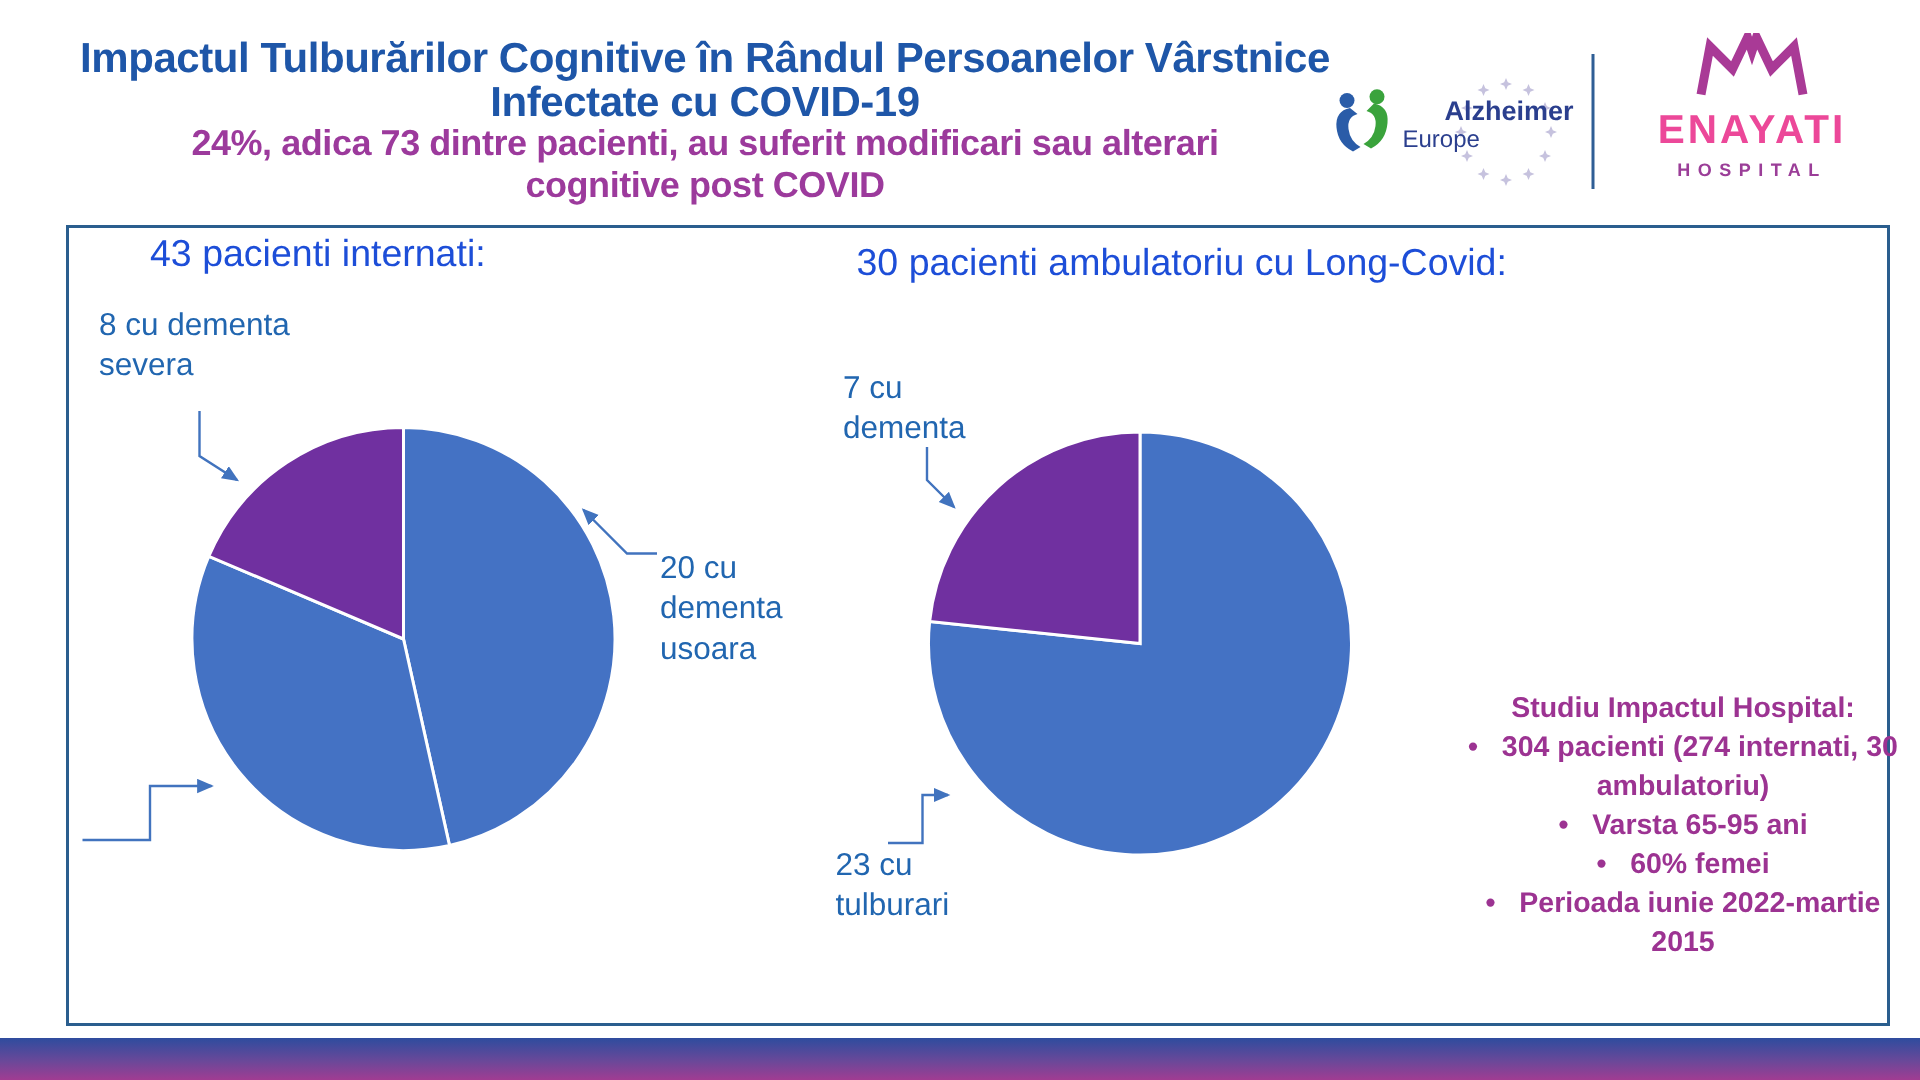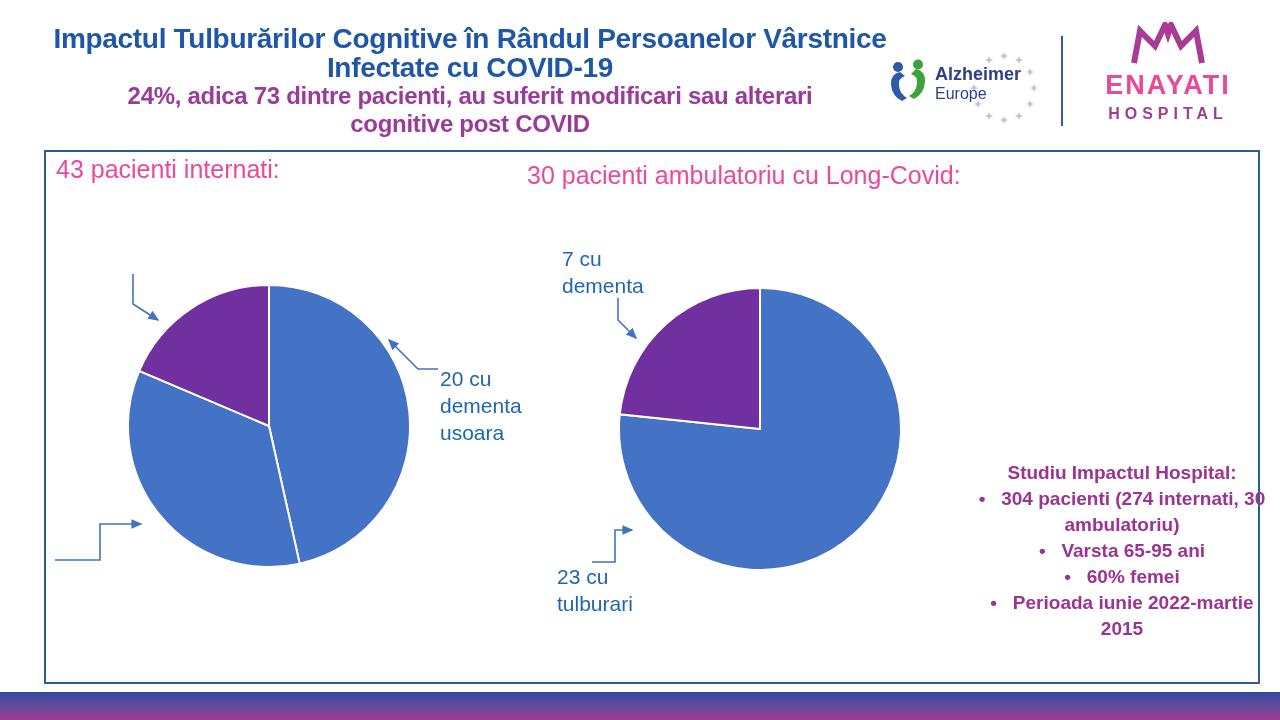--- a/index.html
+++ b/index.html
@@ -9,29 +9,29 @@
   }
   
   .title-block{position:absolute;left:20px;top:24px;width:900px;text-align:center;}
   .title-line{color:#1E56A8;font-size:28px;font-weight:bold;line-height:29px;letter-spacing:-0.3px;}
   .subtitle-line{color:#9C3A9C;font-size:24px;font-weight:bold;line-height:28px;letter-spacing:-0.3px;}
   
   .alz-logo{position:absolute;left:888px;top:42px;width:172px;height:88px;}
   .alz-stars{position:absolute;left:76px;top:0;}
   .alz-icon{position:absolute;left:0;top:16px;}
   .alz-text{position:absolute;left:47px;top:23px;color:#2B3F8E;line-height:19px;}
-  .alz-name{font-size:18px;font-weight:bold;}
+  .alz-name{font-size:18px;font-weight:bold;margin-left:28px;}
   .alz-region{font-size:16px;}
   .logo-divider{position:absolute;left:1061px;top:36px;width:2px;height:90px;background:#2F5E95;}
   .enayati-logo{position:absolute;left:1082px;top:22px;width:172px;height:110px;text-align:center;}
   .enayati-name{color:#ec4899;font-size:27px;font-weight:bold;letter-spacing:2px;margin-top:2px;}
-  .enayati-sub{color:#9B3E98;font-size:16px;font-weight:bold;letter-spacing:5px;margin-top:4px;}
+  .enayati-sub{color:#9B3E98;font-size:12px;font-weight:bold;letter-spacing:5px;margin-top:4px;}
   
   .content-box{position:absolute;left:44px;top:150px;width:1216px;height:534px;border:2px solid #2A5E8E;box-sizing:border-box;}
-  .pie-heading{position:absolute;color:#ec4899;font-size:25px;white-space:nowrap;}
+  .pie-heading{position:absolute;color:#1d4ed8;font-size:25px;white-space:nowrap;margin-left:44px;}
   .heading-left{left:10px;top:3px;}
   .heading-right{left:481px;top:9px;}
   .pie-svg{position:absolute;}
   .pie-left{left:79px;top:130px;}
   .pie-right{left:570px;top:133px;}
   .callout{position:absolute;color:#2166B0;font-size:21px;line-height:27px;white-space:pre-line;}
   .co-severa{left:20px;top:51px;}
   .co-usoara{left:394px;top:213px;}
   .co-moderata{left:16px;top:416px;}
   .co-dementa7{left:516px;top:93px;}
@@ -106,20 +106,22 @@
     <svg class="pie-svg pie-left" width="288" height="288" viewBox="0 0 288 288">
         <path d="M144,144 L144.00,3.00 A141,141 0 0 1 174.66,281.63 Z" fill="#4472C4" stroke="#ffffff" stroke-width="2"></path>
         <path d="M144,144 L174.66,281.63 A141,141 0 0 1 14.23,88.85 Z" fill="#4472C4" stroke="#ffffff" stroke-width="2"></path>
         <path d="M144,144 L14.23,88.85 A141,141 0 0 1 144.00,3.00 Z" fill="#7030A0" stroke="#ffffff" stroke-width="2"></path>
       </svg>
     <svg class="pie-svg pie-right" width="288" height="288" viewBox="0 0 288 288">
         <path d="M144,144 L144.00,3.00 A141,141 0 1 1 3.77,129.26 Z" fill="#4472C4" stroke="#ffffff" stroke-width="2"></path>
         <path d="M144,144 L3.77,129.26 A141,141 0 0 1 144.00,3.00 Z" fill="#7030A0" stroke="#ffffff" stroke-width="2"></path>
       </svg>
 
+    <div class="callout co-severa">8 cu dementa
+severa</div>
     <div class="callout co-usoara">20 cu
 dementa
 usoara</div>
     <div class="callout co-dementa7">7 cu
 dementa</div>
     <div class="callout co-tulburari">23 cu
 tulburari</div>
 
     <svg class="arrow-layer" viewBox="0 0 1216 534">
       <defs>

